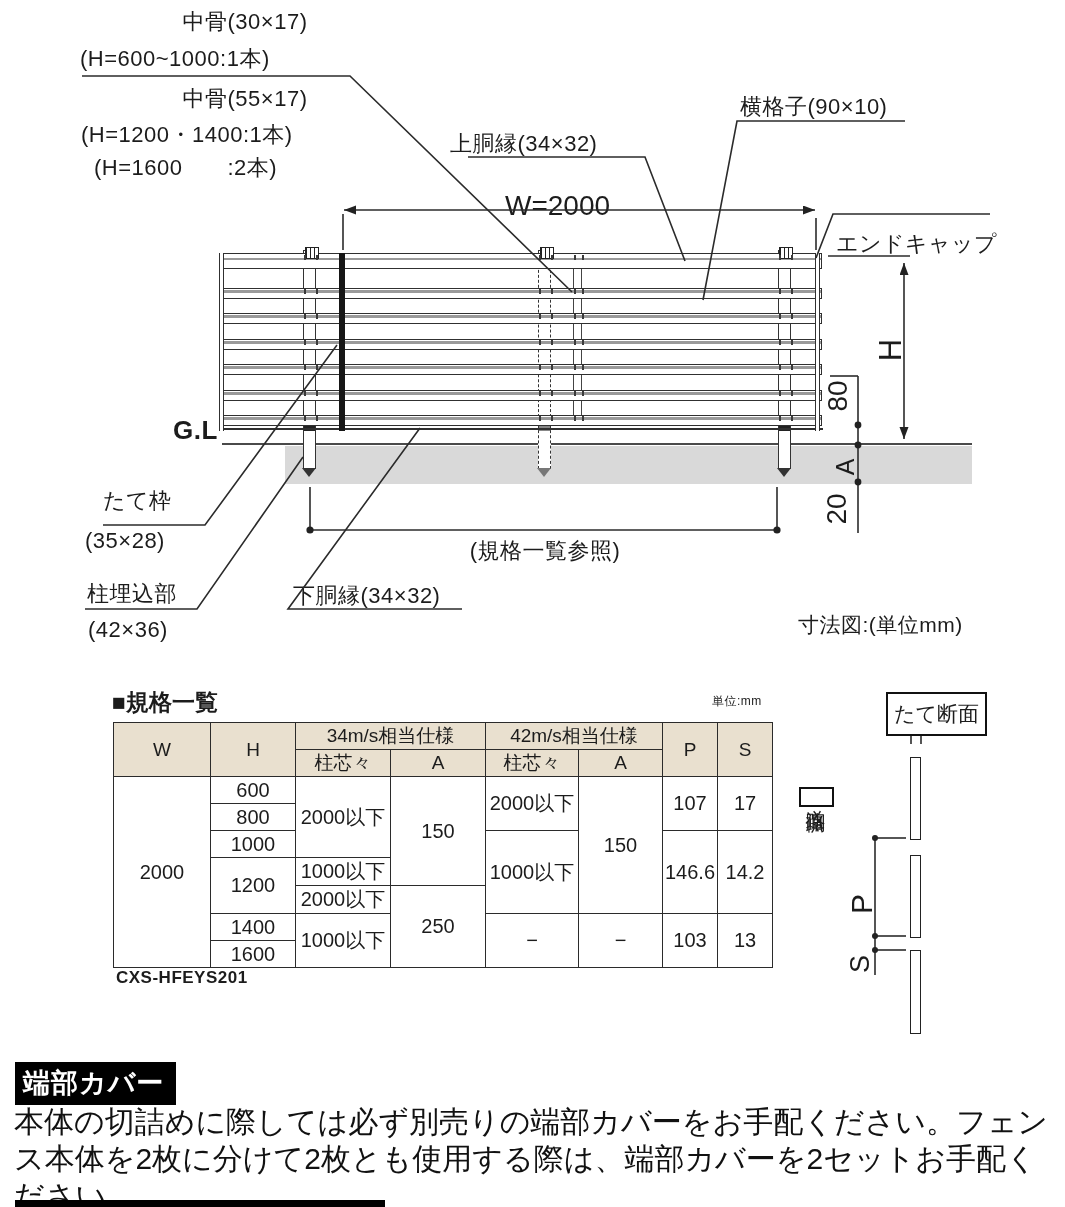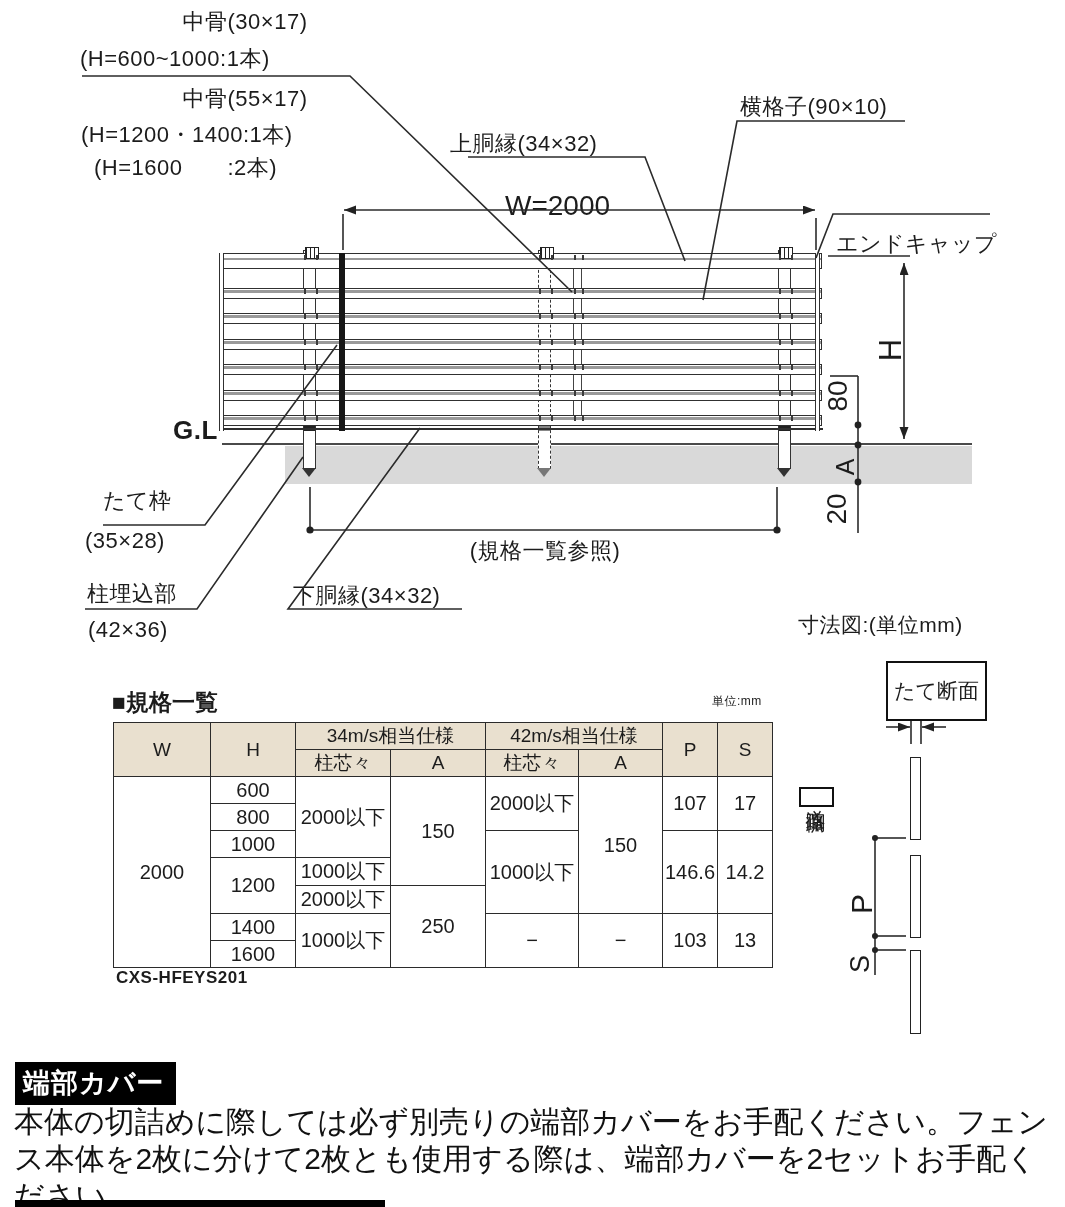--- a/index.html
+++ b/index.html
@@ -20,21 +20,21 @@
   .edge{position:absolute;width:3px;border-left:1.5px solid #303030;border-right:1.5px solid #303030;background:#fff;top:253px;height:178px;z-index:4;}
   .tatewaku-bar{position:absolute;left:339px;top:253px;width:6px;height:178px;background:#161616;z-index:4;}
   .cap{position:absolute;height:10px;width:12px;border:1.2px solid #222;z-index:3;background:#fff;
        background-image:repeating-linear-gradient(90deg,#222 0 1.5px,transparent 1.5px 4px);}
   .bpost{position:absolute;width:11px;height:42px;top:425px;border:1.5px solid #333;background:#fff;z-index:1;}
   .bcap{position:absolute;left:-0.5px;top:-0.5px;width:11px;height:5px;background:#222;}
   .tip{position:absolute;width:0;height:0;top:468px;border-left:7px solid transparent;border-right:7px solid transparent;border-top:9px solid #333;z-index:1;}
   .tick{position:absolute;width:1.6px;height:5px;background:#3a3a3a;z-index:3;}
   .rot{position:absolute;width:44px;height:30px;line-height:30px;text-align:center;transform:rotate(-90deg);font-size:28px;letter-spacing:0;z-index:6;}
   
-  .secbox{position:absolute;border:2px solid #111;padding:14px 6px;font-size:21px;white-space:nowrap;background:#fff;z-index:6;}
+  .secbox{position:absolute;border:2px solid #111;padding:6px 6px;font-size:21px;white-space:nowrap;background:#fff;z-index:6;margin-top:31px;}
   .vslat{position:absolute;left:910px;width:9px;border:1.5px solid #222;background:#fff;}
   .vbox{position:absolute;border:2px solid #111;writing-mode:vertical-rl;text-orientation:upright;font-size:20px;padding:5px 2px;letter-spacing:2px;background:#fff;z-index:6;}
   
   #spec{position:absolute;left:113px;top:722px;border-collapse:collapse;table-layout:fixed;z-index:6;}
   #spec td,#spec th{border:1.6px solid #2b2b2b;text-align:center;vertical-align:middle;font-weight:normal;
         font-size:20px;padding:0;white-space:nowrap;background:#fff;}
   #spec th{background:#e9e0cf;font-size:19px;}
   #spec tr{height:27px;}
   .ttl{position:absolute;font-weight:bold;font-size:23px;z-index:6;}
   .model{position:absolute;font-weight:bold;font-size:17px;letter-spacing:0.5px;z-index:6;}

